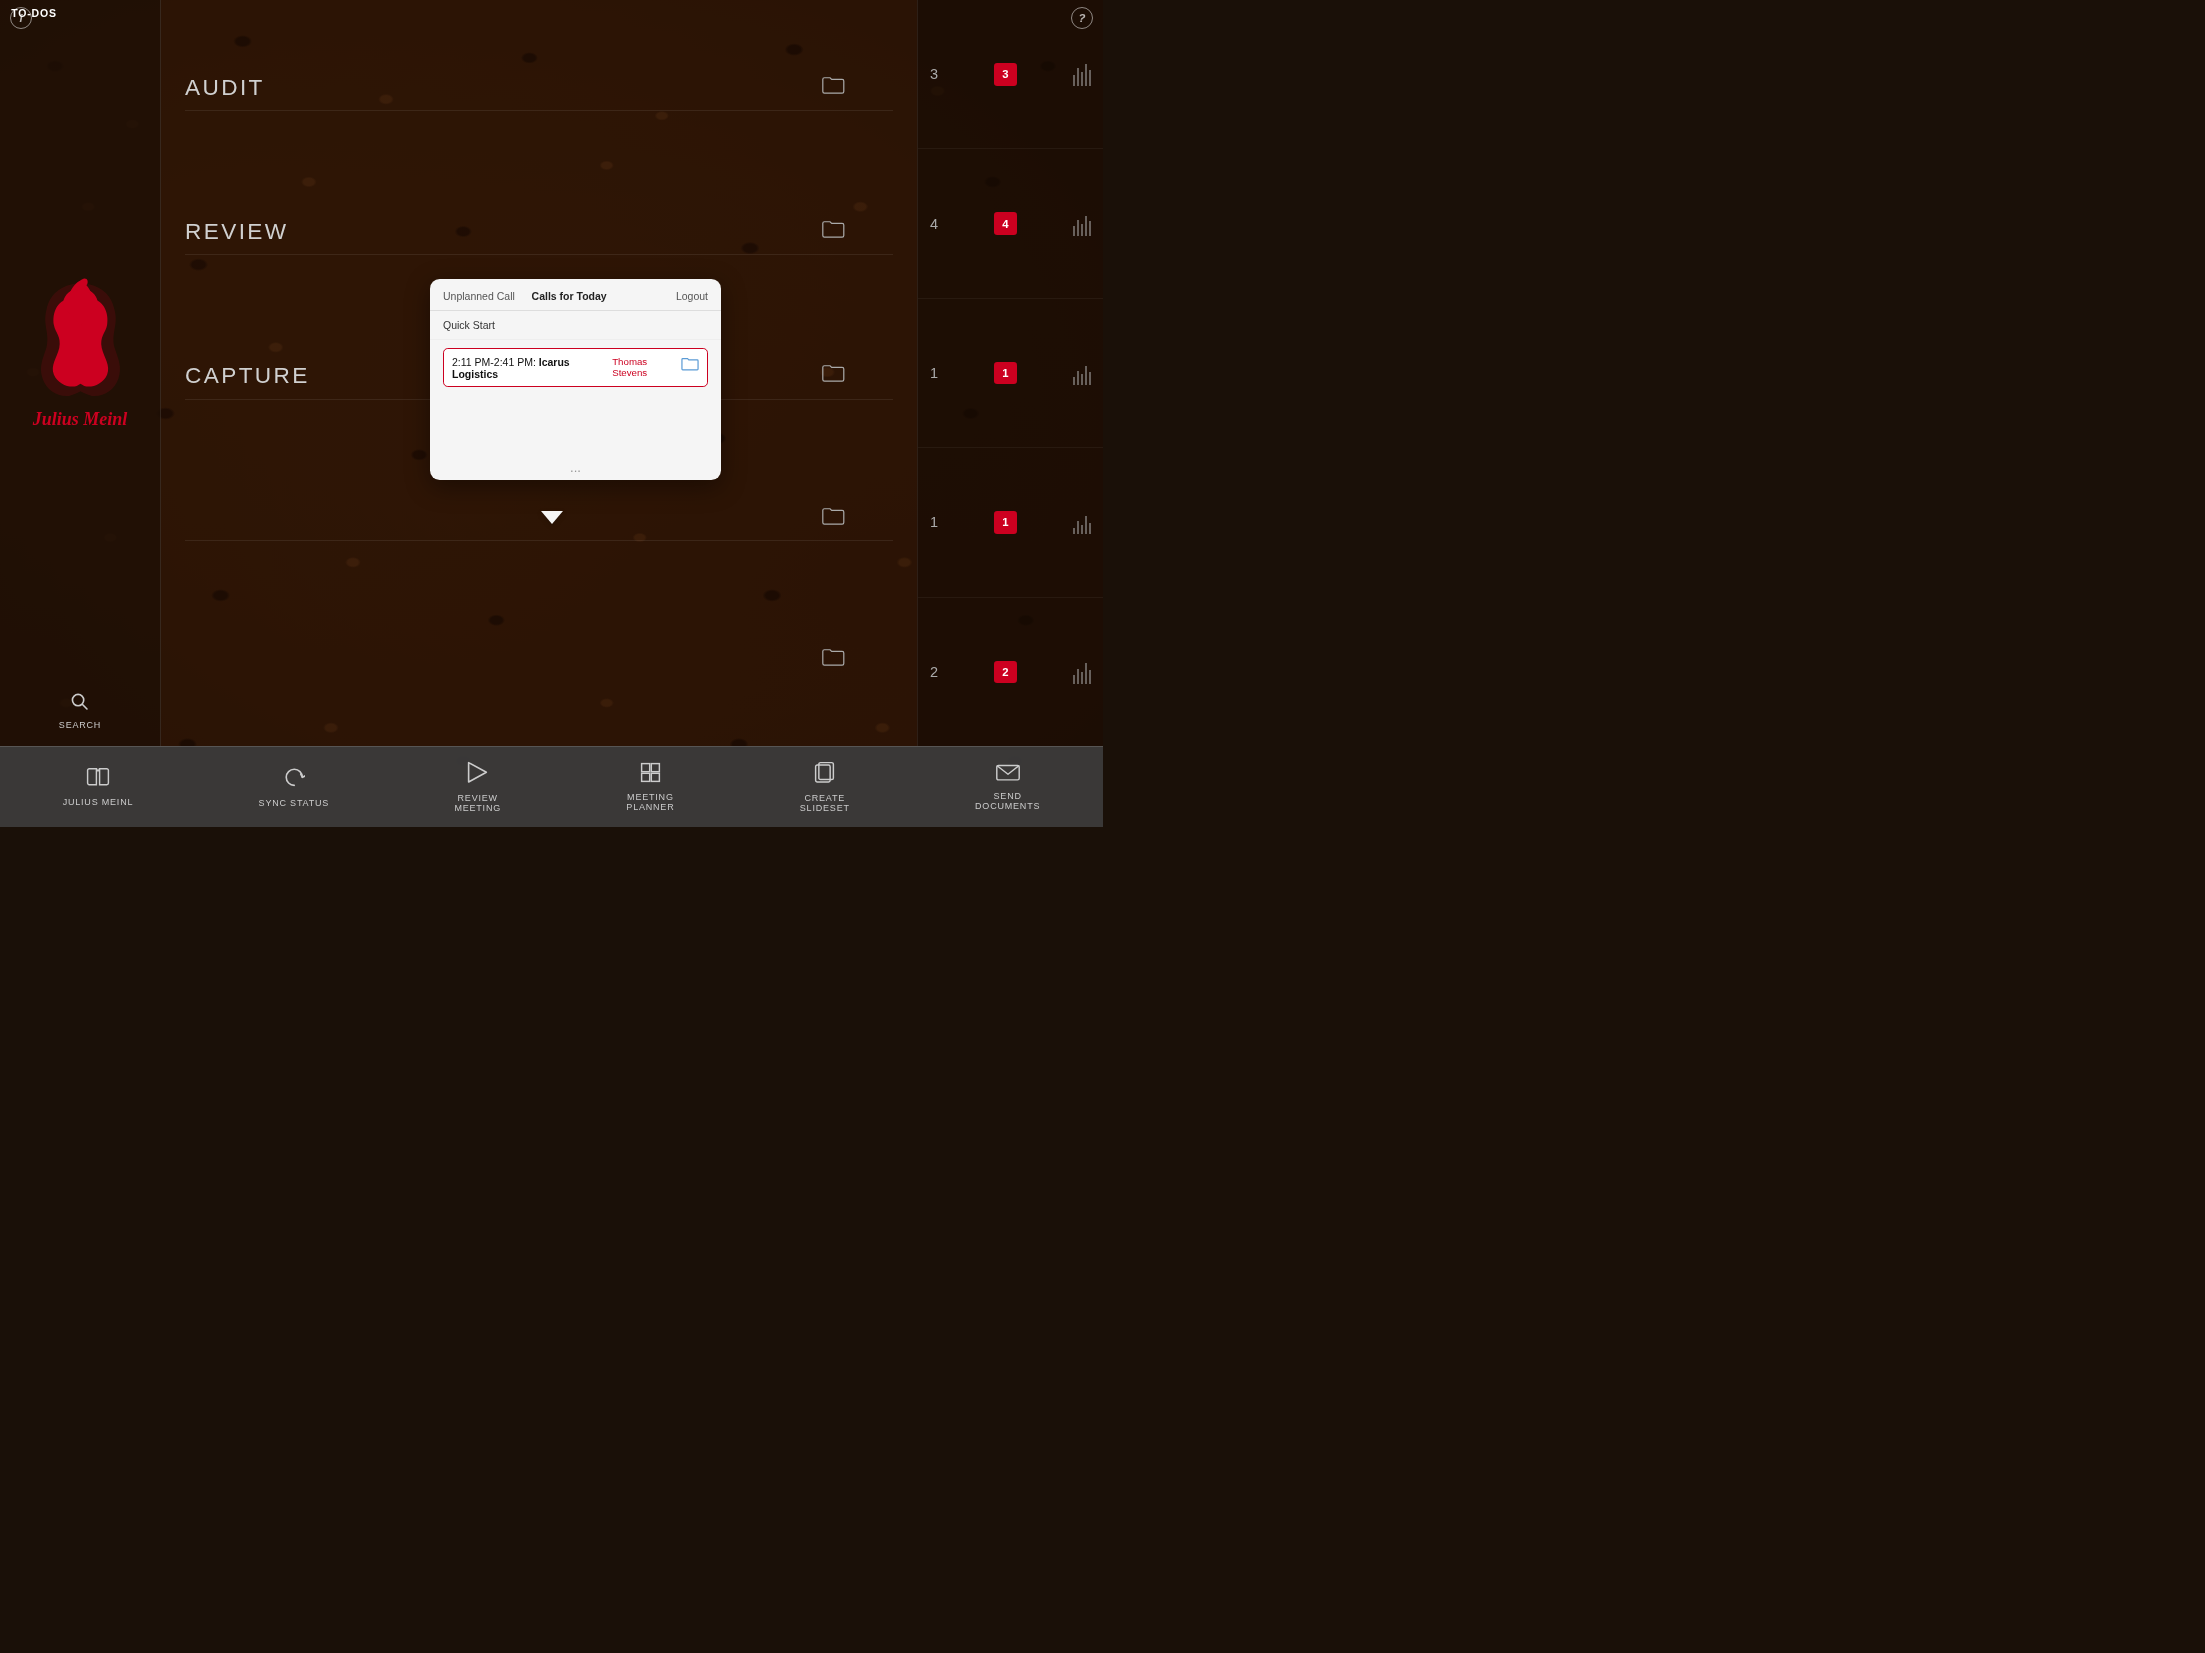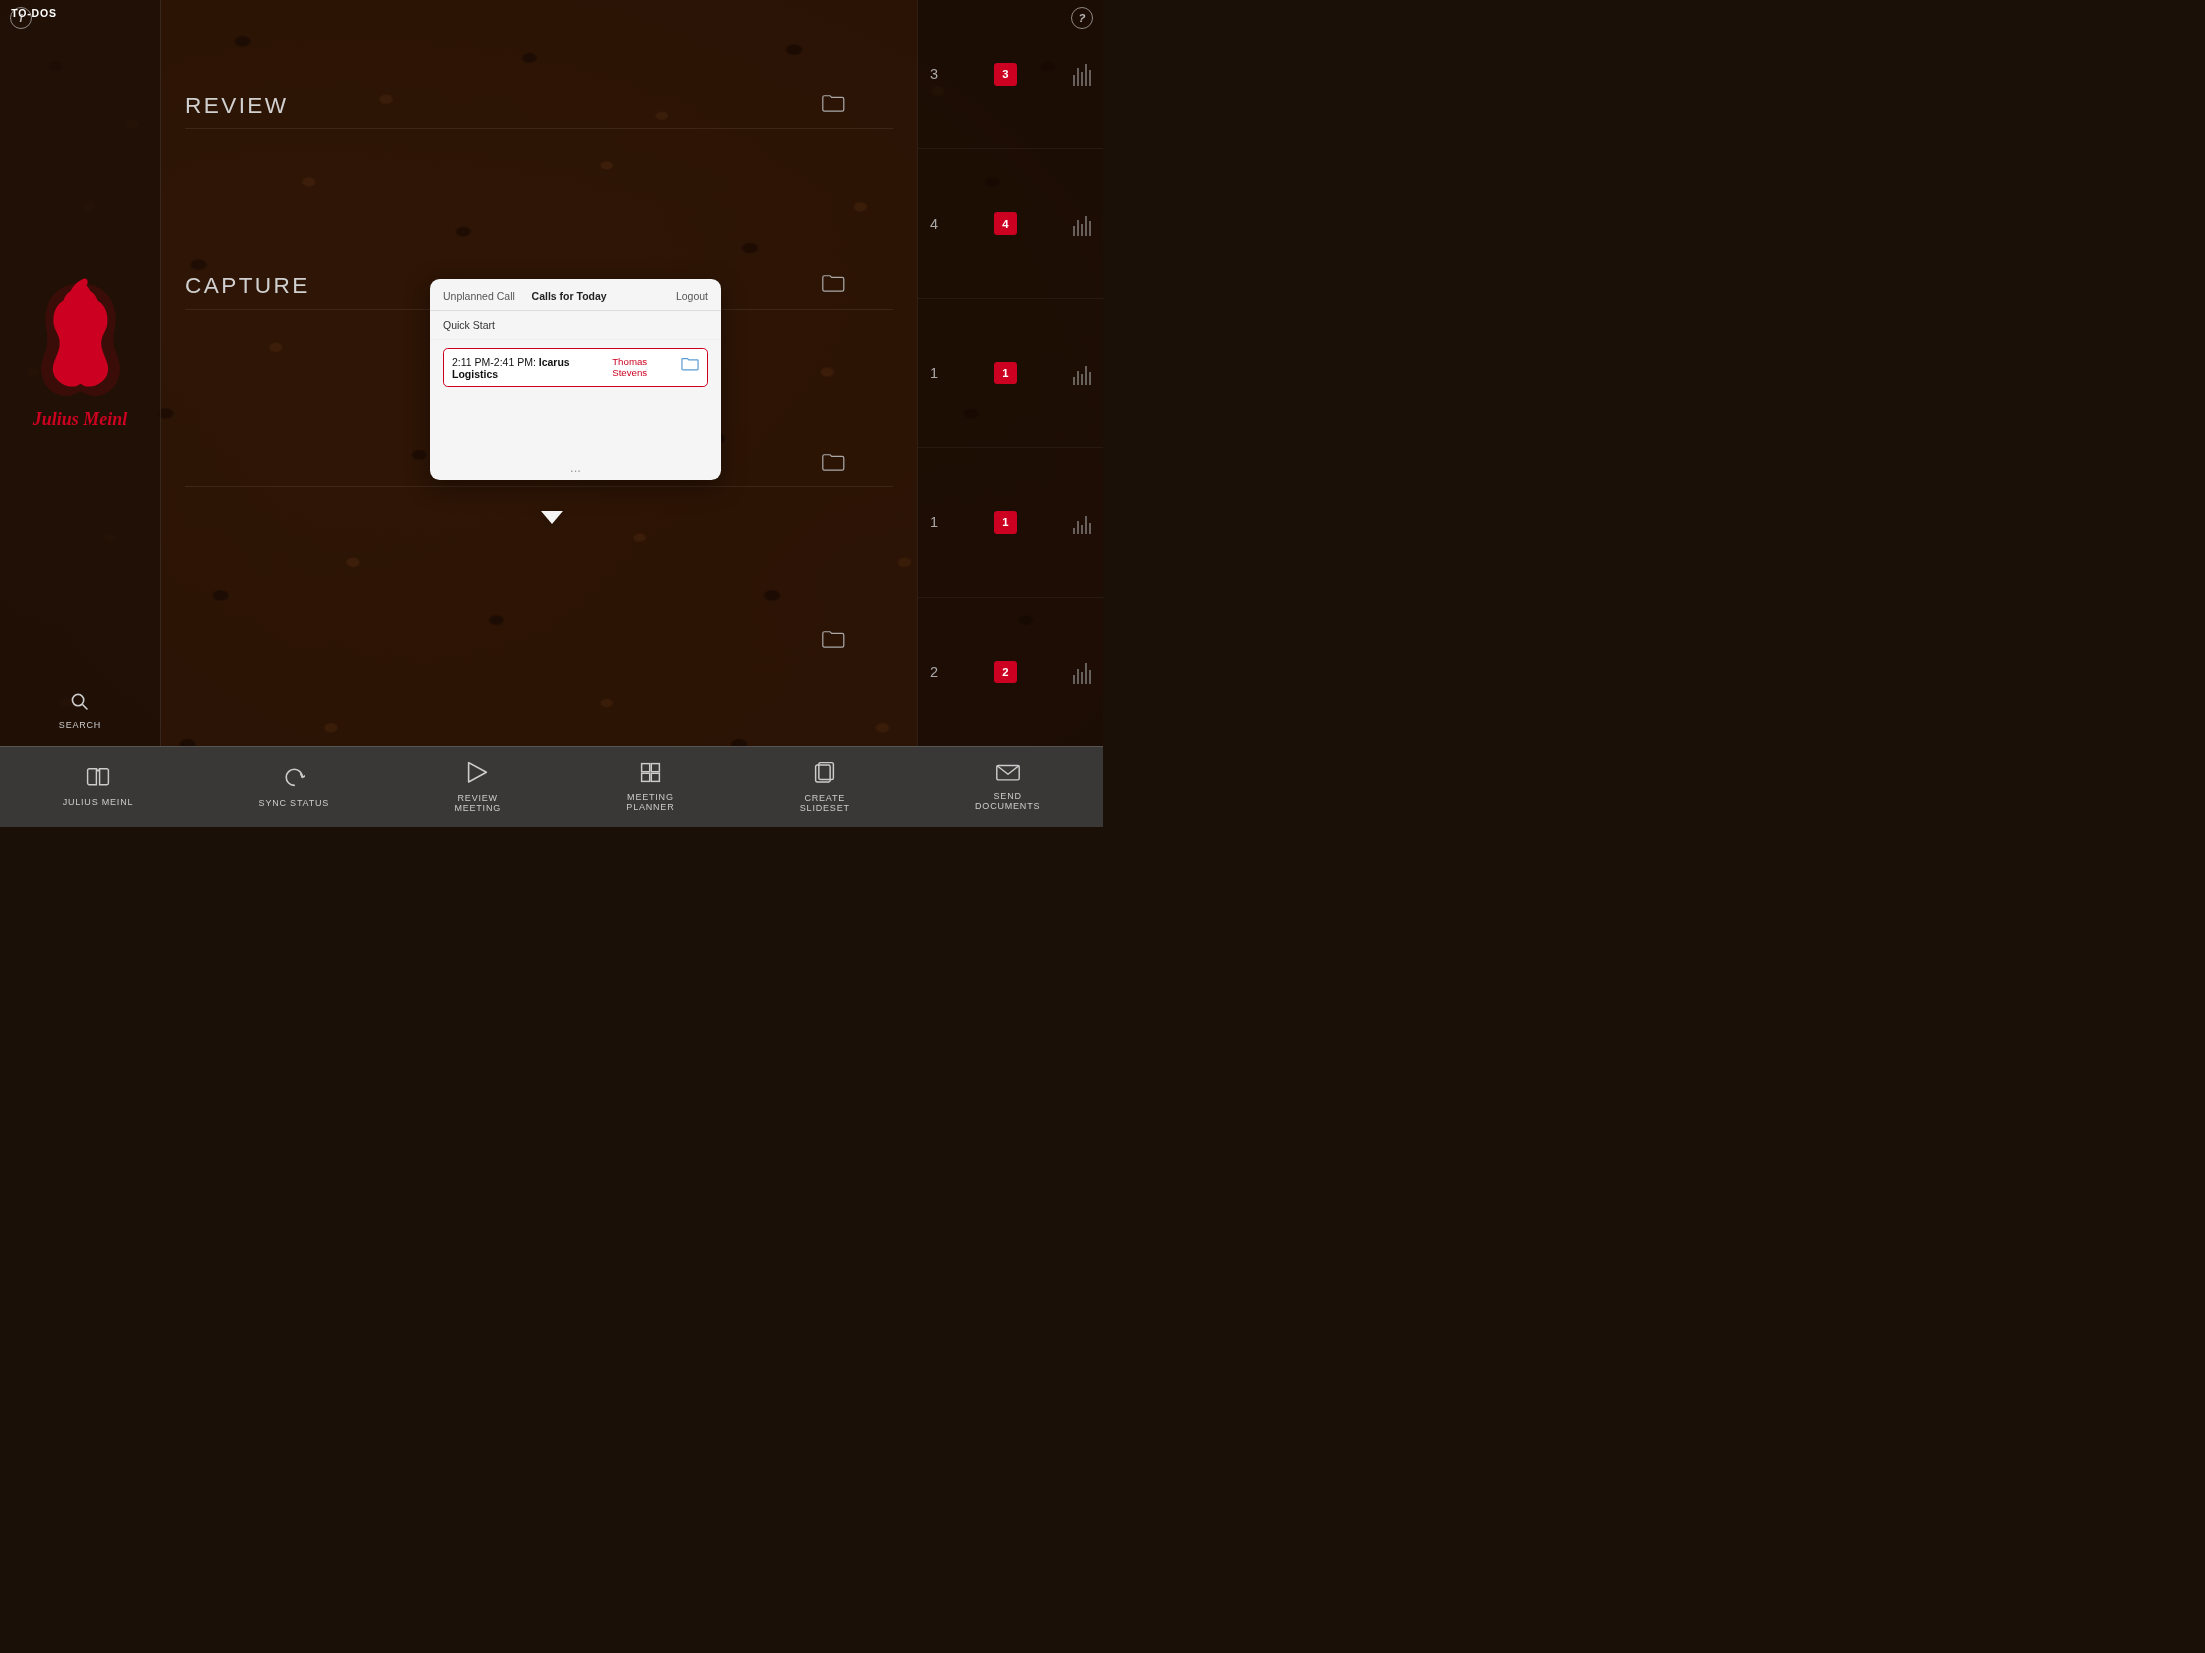--- a/index.html
+++ b/index.html
@@ -453,20 +453,28 @@
             <circle cx="10" cy="10" r="7" stroke="#ccc" stroke-width="2"></circle>
             <line x1="15.5" y1="15.5" x2="21" y2="21" stroke="#ccc" stroke-width="2" stroke-linecap="round"></line>
           </svg>
         </div>
         <div class="search-label">SEARCH</div>
       </div>
     </div>
 
     <div class="center-content">
 
+      <div class="menu-row">
+        <div class="menu-label">AUDIT</div>
+        <div class="folder-icon">
+          <svg width="22.6" height="18" viewBox="0 0 28 22" fill="none">
+            <path d="M1 4 C1 3, 2 2, 3 2 L10 2 L12 4 L25 4 C26 4, 27 5, 27 6 L27 19 C27 20, 26 21, 25 21 L3 21 C2 21, 1 20, 1 19 Z" stroke="#aaa" stroke-width="1.5" fill="none"></path>
+          </svg>
+        </div>
+      </div>
 
       <div class="menu-row">
         <div class="menu-label">REVIEW</div>
         <div class="folder-icon">
           <svg width="22.6" height="18" viewBox="0 0 28 22" fill="none">
             <path d="M1 4 C1 3, 2 2, 3 2 L10 2 L12 4 L25 4 C26 4, 27 5, 27 6 L27 19 C27 20, 26 21, 25 21 L3 21 C2 21, 1 20, 1 19 Z" stroke="#aaa" stroke-width="1.5" fill="none"></path>
           </svg>
         </div>
       </div>
 

